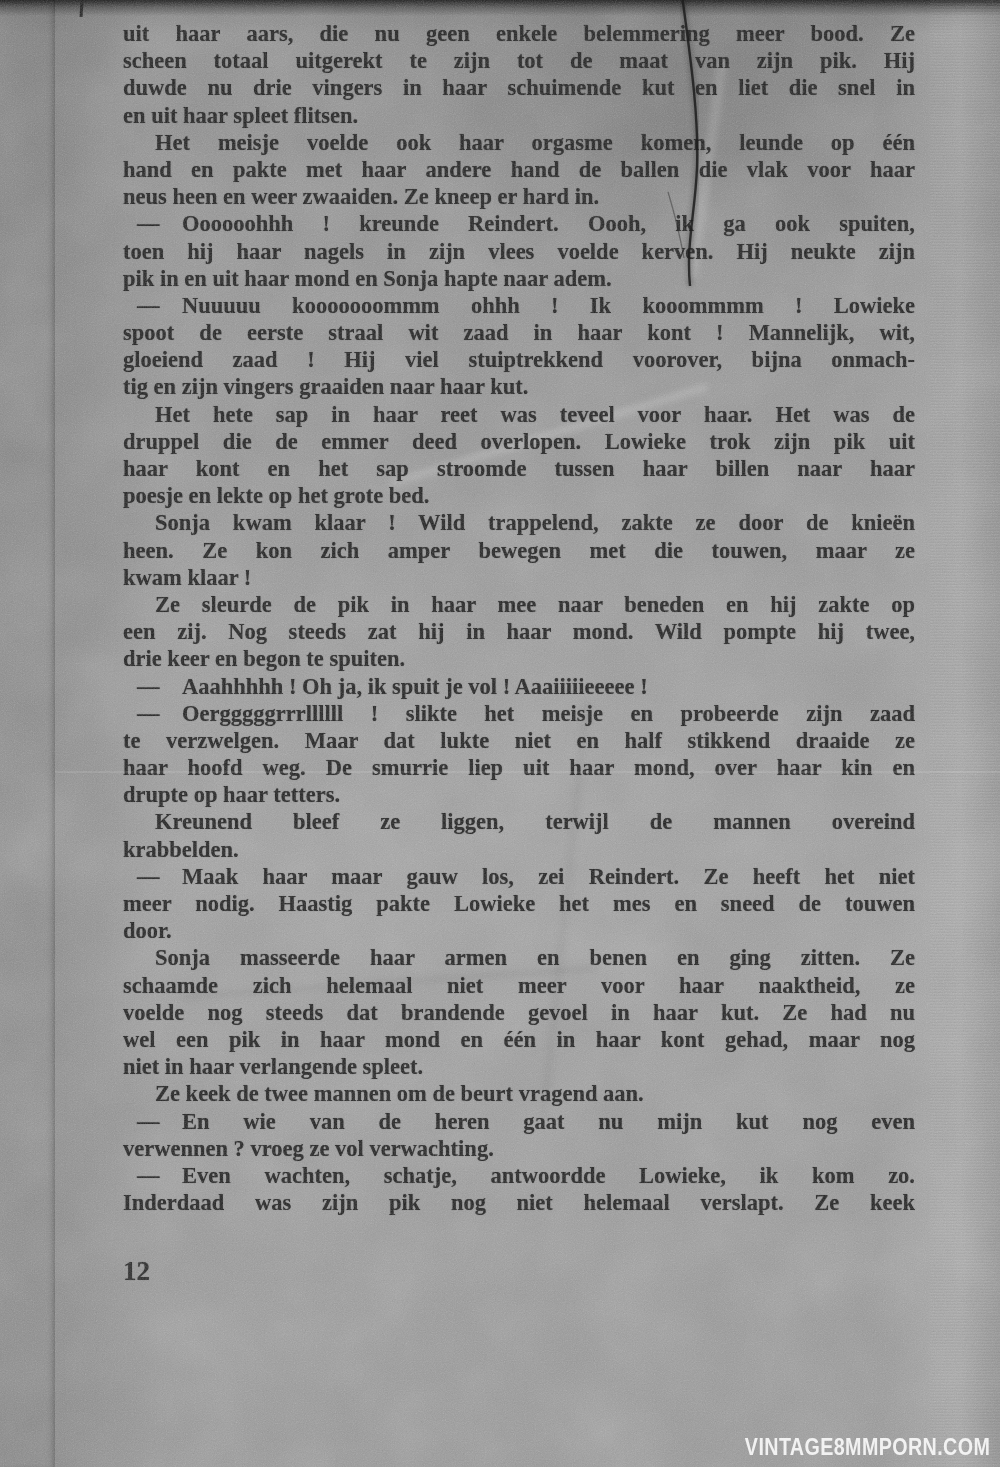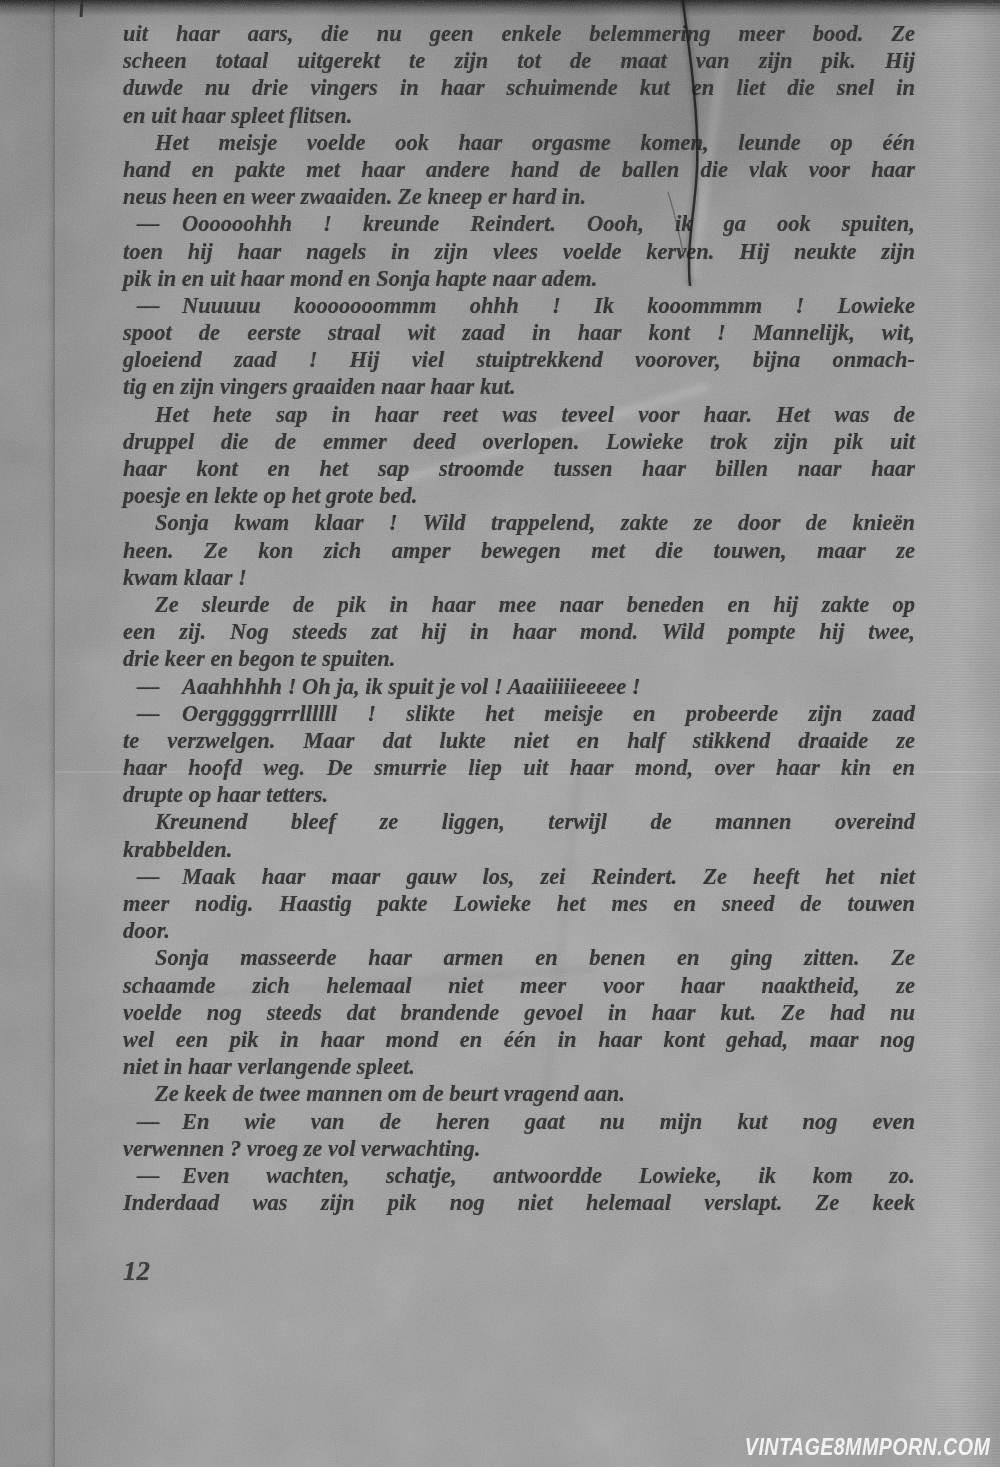--- a/index.html
+++ b/index.html
@@ -9,21 +9,20 @@
     margin:0 auto;
     overflow:hidden;
     background:
       linear-gradient(180deg, rgba(8,8,8,.88) 0px, rgba(35,35,35,.55) 7px, rgba(90,90,90,.18) 16px, rgba(120,120,120,0) 34px),
       linear-gradient(90deg, rgba(0,0,0,.10) 60px, rgba(0,0,0,0) 160px),
       linear-gradient(90deg, rgba(0,0,0,0) 88%, rgba(255,255,255,.12) 96%, rgba(0,0,0,.06) 100%),
       radial-gradient(ellipse 420px 260px at 69% 6%, rgba(0,0,0,.17), rgba(0,0,0,0) 72%),
       radial-gradient(ellipse 700px 520px at 46% 58%, rgba(255,255,255,.05), rgba(255,255,255,0) 75%),
       linear-gradient(180deg,#8d8d8d 0%, #959595 28%, #9c9c9c 58%, #9a9a9a 85%, #979797 100%);
     font-family:"Liberation Serif","DejaVu Serif",serif;
-    font-style:italic;
   }
   .edge-strip{
     position:absolute;left:0;top:0;bottom:0;width:55px;
     background:
       radial-gradient(ellipse 45px 90px at 28px 1400px, rgba(0,0,0,.16), rgba(0,0,0,0) 75%),
       radial-gradient(ellipse 50px 120px at 20px 620px, rgba(0,0,0,.08), rgba(0,0,0,0) 75%),
       linear-gradient(180deg,#5c5c5c 0px,#9f9f9c 26px,#e6e6e2 95px,#e7e7e3 40%,#d8d8d4 68%,#dেdedA 80%,#dededa 100%);
     box-shadow: inset -5px 0 7px -4px rgba(0,0,0,.38);
   }
   .corner-tick{

